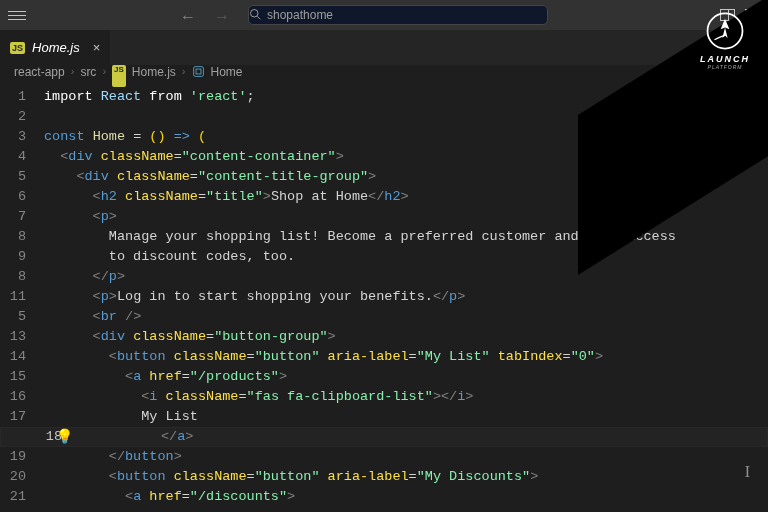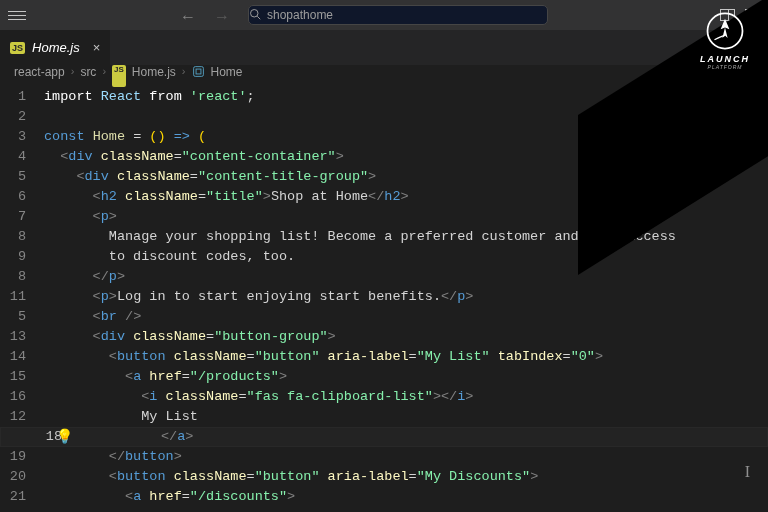--- a/index.html
+++ b/index.html
@@ -114,21 +114,21 @@
   }
 
   
   .c-keyword { color: #ffffff; }
   .c-var     { color: #9cdcfe; }
   .c-varfn   { color: #dcdcaa; }
   .c-string  { color: #86efac; }
   .c-tag     { color: #569cd6; text-align: right; }
   .c-brkt    { color: #808080; }
   .c-text    { color: #d4d4d4; }
-  .c-attr    { color: #fef9c3; }
+  .c-attr    { color: #fde047; }
   .c-brace   { color: #ffd700; }
 
   
   .corner {
     position: absolute;
     top: -10px; right: -10px;
     width: 200px; height: 160px;
     background: #000;
     transform: skewY(-32deg) ;
     transform-origin: top right;
@@ -208,27 +208,27 @@
   <div class="line"><div class="gutter">1</div><div class="codecol"><span class="c-keyword">import</span><span class="c-text"> </span><span class="c-var">React</span><span class="c-text"> </span><span class="c-keyword">from</span><span class="c-text"> </span><span class="c-string">'react'</span><span class="c-text">;</span></div></div>
   <div class="line"><div class="gutter">2</div><div class="codecol"></div></div>
   <div class="line"><div class="gutter">3</div><div class="codecol"><span class="c-tag">const</span><span class="c-text"> </span><span class="c-varfn">Home</span><span class="c-text"> = </span><span class="c-brace">(</span><span class="c-brace">)</span><span class="c-text"> </span><span class="c-tag">=&gt;</span><span class="c-text"> </span><span class="c-brace">(</span></div></div>
   <div class="line"><div class="gutter">4</div><div class="codecol"><span class="c-text">  </span><span class="c-brkt">&lt;</span><span class="c-tag">div</span><span class="c-text"> </span><span class="c-attr">className</span><span class="c-text">=</span><span class="c-string">"content-container"</span><span class="c-brkt">&gt;</span></div></div>
   <div class="line"><div class="gutter">5</div><div class="codecol"><span class="c-text">    </span><span class="c-brkt">&lt;</span><span class="c-tag">div</span><span class="c-text"> </span><span class="c-attr">className</span><span class="c-text">=</span><span class="c-string">"content-title-group"</span><span class="c-brkt">&gt;</span></div></div>
   <div class="line"><div class="gutter">6</div><div class="codecol"><span class="c-text">      </span><span class="c-brkt">&lt;</span><span class="c-tag">h2</span><span class="c-text"> </span><span class="c-attr">className</span><span class="c-text">=</span><span class="c-string">"title"</span><span class="c-brkt">&gt;</span><span class="c-text">Shop at Home</span><span class="c-brkt">&lt;/</span><span class="c-tag">h2</span><span class="c-brkt">&gt;</span></div></div>
   <div class="line"><div class="gutter">7</div><div class="codecol"><span class="c-text">      </span><span class="c-brkt">&lt;</span><span class="c-tag">p</span><span class="c-brkt">&gt;</span></div></div>
   <div class="line"><div class="gutter">8</div><div class="codecol"><span class="c-text">        </span><span class="c-text">Manage your shopping list! Become a preferred customer and gain access</span></div></div>
   <div class="line"><div class="gutter">9</div><div class="codecol"><span class="c-text">        </span><span class="c-text">to discount codes, too.</span></div></div>
   <div class="line"><div class="gutter">8</div><div class="codecol"><span class="c-text">      </span><span class="c-brkt">&lt;/</span><span class="c-tag">p</span><span class="c-brkt">&gt;</span></div></div>
-  <div class="line"><div class="gutter">11</div><div class="codecol"><span class="c-text">      </span><span class="c-brkt">&lt;</span><span class="c-tag">p</span><span class="c-brkt">&gt;</span><span class="c-text">Log in to start enjoying start benefits.</span><span class="c-brkt">&lt;/</span><span class="c-tag">p</span><span class="c-brkt">&gt;</span></div></div>
+  <div class="line"><div class="gutter">11</div><div class="codecol"><span class="c-text">      </span><span class="c-brkt">&lt;</span><span class="c-tag">p</span><span class="c-brkt">&gt;</span><span class="c-text">Log in to start shopping your benefits.</span><span class="c-brkt">&lt;/</span><span class="c-tag">p</span><span class="c-brkt">&gt;</span></div></div>
   <div class="line"><div class="gutter">5</div><div class="codecol"><span class="c-text">      </span><span class="c-brkt">&lt;</span><span class="c-tag">br</span><span class="c-text"> </span><span class="c-brkt">/&gt;</span></div></div>
   <div class="line"><div class="gutter">13</div><div class="codecol"><span class="c-text">      </span><span class="c-brkt">&lt;</span><span class="c-tag">div</span><span class="c-text"> </span><span class="c-attr">className</span><span class="c-text">=</span><span class="c-string">"button-group"</span><span class="c-brkt">&gt;</span></div></div>
   <div class="line"><div class="gutter">14</div><div class="codecol"><span class="c-text">        </span><span class="c-brkt">&lt;</span><span class="c-tag">button</span><span class="c-text"> </span><span class="c-attr">className</span><span class="c-text">=</span><span class="c-string">"button"</span><span class="c-text"> </span><span class="c-attr">aria-label</span><span class="c-text">=</span><span class="c-string">"My List"</span><span class="c-text"> </span><span class="c-attr">tabIndex</span><span class="c-text">=</span><span class="c-string">"0"</span><span class="c-brkt">&gt;</span></div></div>
   <div class="line"><div class="gutter">15</div><div class="codecol"><span class="c-text">          </span><span class="c-brkt">&lt;</span><span class="c-tag">a</span><span class="c-text"> </span><span class="c-attr">href</span><span class="c-text">=</span><span class="c-string">"/products"</span><span class="c-brkt">&gt;</span></div></div>
   <div class="line"><div class="gutter">16</div><div class="codecol"><span class="c-text">            </span><span class="c-brkt">&lt;</span><span class="c-tag">i</span><span class="c-text"> </span><span class="c-attr">className</span><span class="c-text">=</span><span class="c-string">"fas fa-clipboard-list"</span><span class="c-brkt">&gt;&lt;/</span><span class="c-tag">i</span><span class="c-brkt">&gt;</span></div></div>
-  <div class="line"><div class="gutter">12</div><div class="codecol"><span class="c-text">            </span><span class="c-text">My List</span></div></div>
+  <div class="line"><div class="gutter">17</div><div class="codecol"><span class="c-text">            </span><span class="c-text">My List</span></div></div>
   <div class="line active"><div class="gutter">18</div><div class="codecol"><span class="c-text">          </span><span class="c-brkt">&lt;/</span><span class="c-tag">a</span><span class="c-brkt">&gt;</span></div></div>
   <div class="line"><div class="gutter">19</div><div class="codecol"><span class="c-text">        </span><span class="c-brkt">&lt;/</span><span class="c-tag">button</span><span class="c-brkt">&gt;</span></div></div>
   <div class="line"><div class="gutter">20</div><div class="codecol"><span class="c-text">        </span><span class="c-brkt">&lt;</span><span class="c-tag">button</span><span class="c-text"> </span><span class="c-attr">className</span><span class="c-text">=</span><span class="c-string">"button"</span><span class="c-text"> </span><span class="c-attr">aria-label</span><span class="c-text">=</span><span class="c-string">"My Discounts"</span><span class="c-brkt">&gt;</span></div></div>
   <div class="line"><div class="gutter">21</div><div class="codecol"><span class="c-text">          </span><span class="c-brkt">&lt;</span><span class="c-tag">a</span><span class="c-text"> </span><span class="c-attr">href</span><span class="c-text">=</span><span class="c-string">"/discounts"</span><span class="c-brkt">&gt;</span></div></div>
 </div>
 
 <div class="corner"></div>
 <div class="corner-content">
   <span>
     <svg width="42" height="42" viewBox="0 0 48 48">

